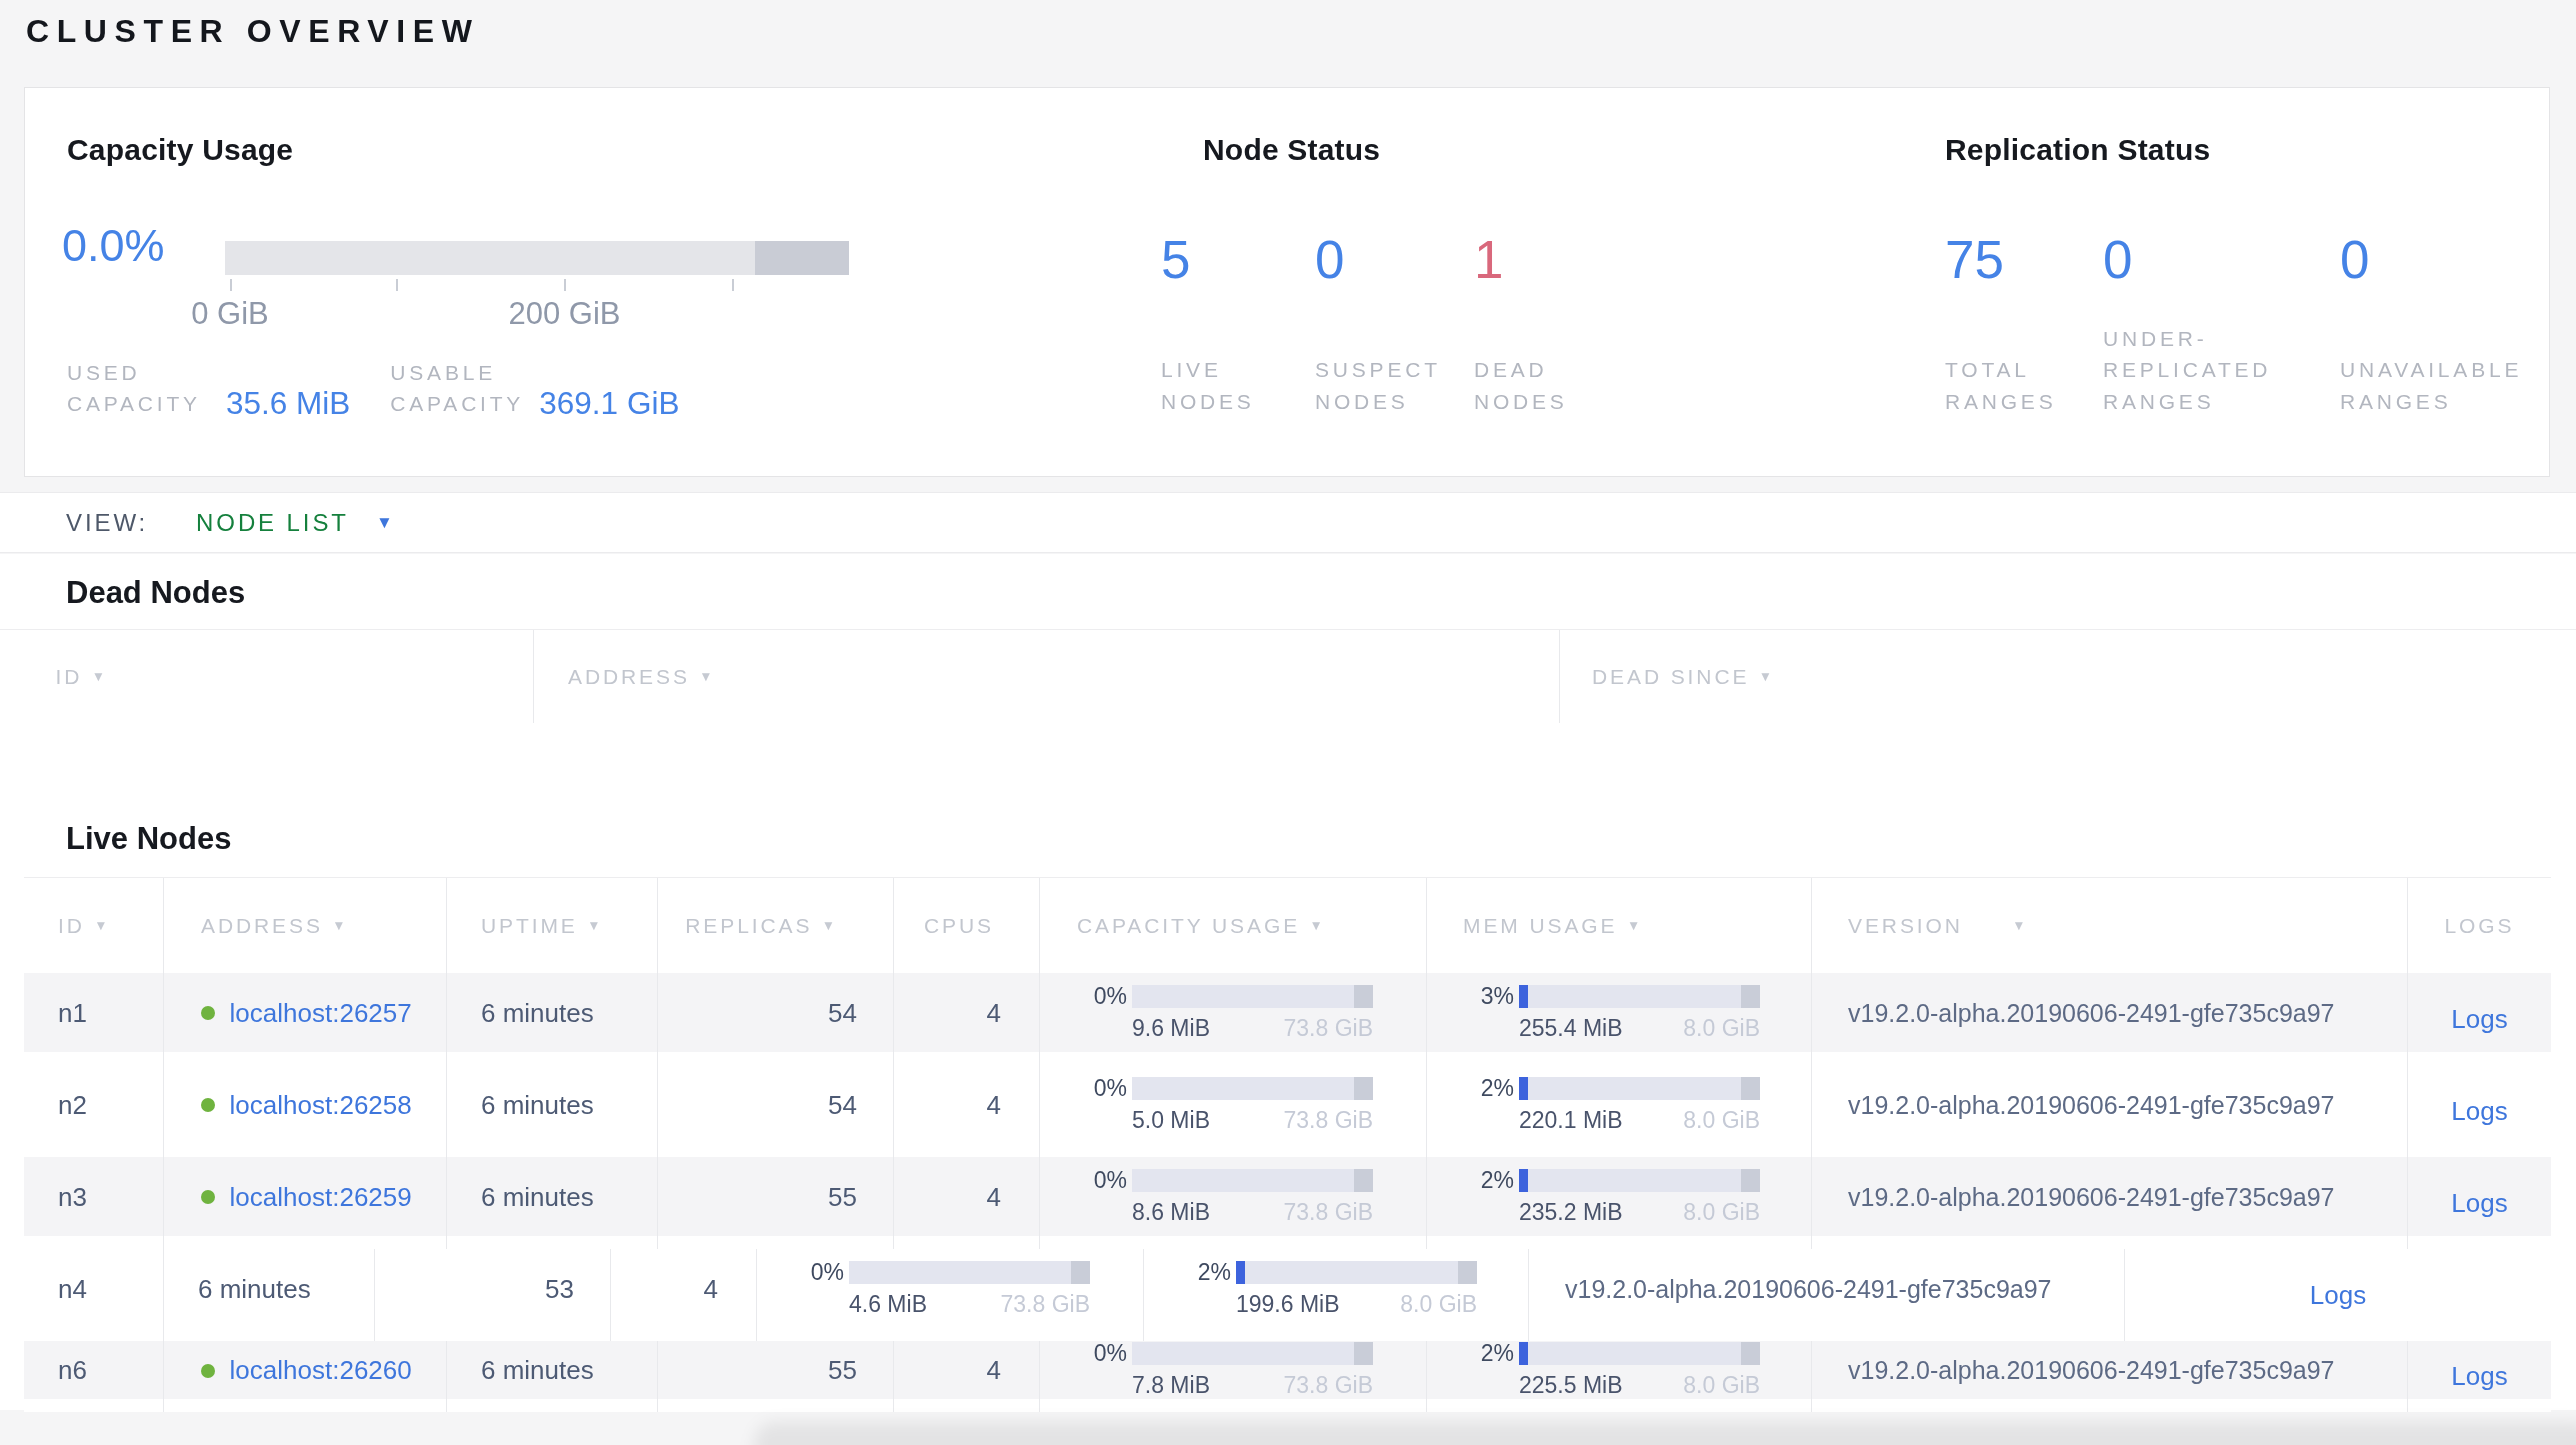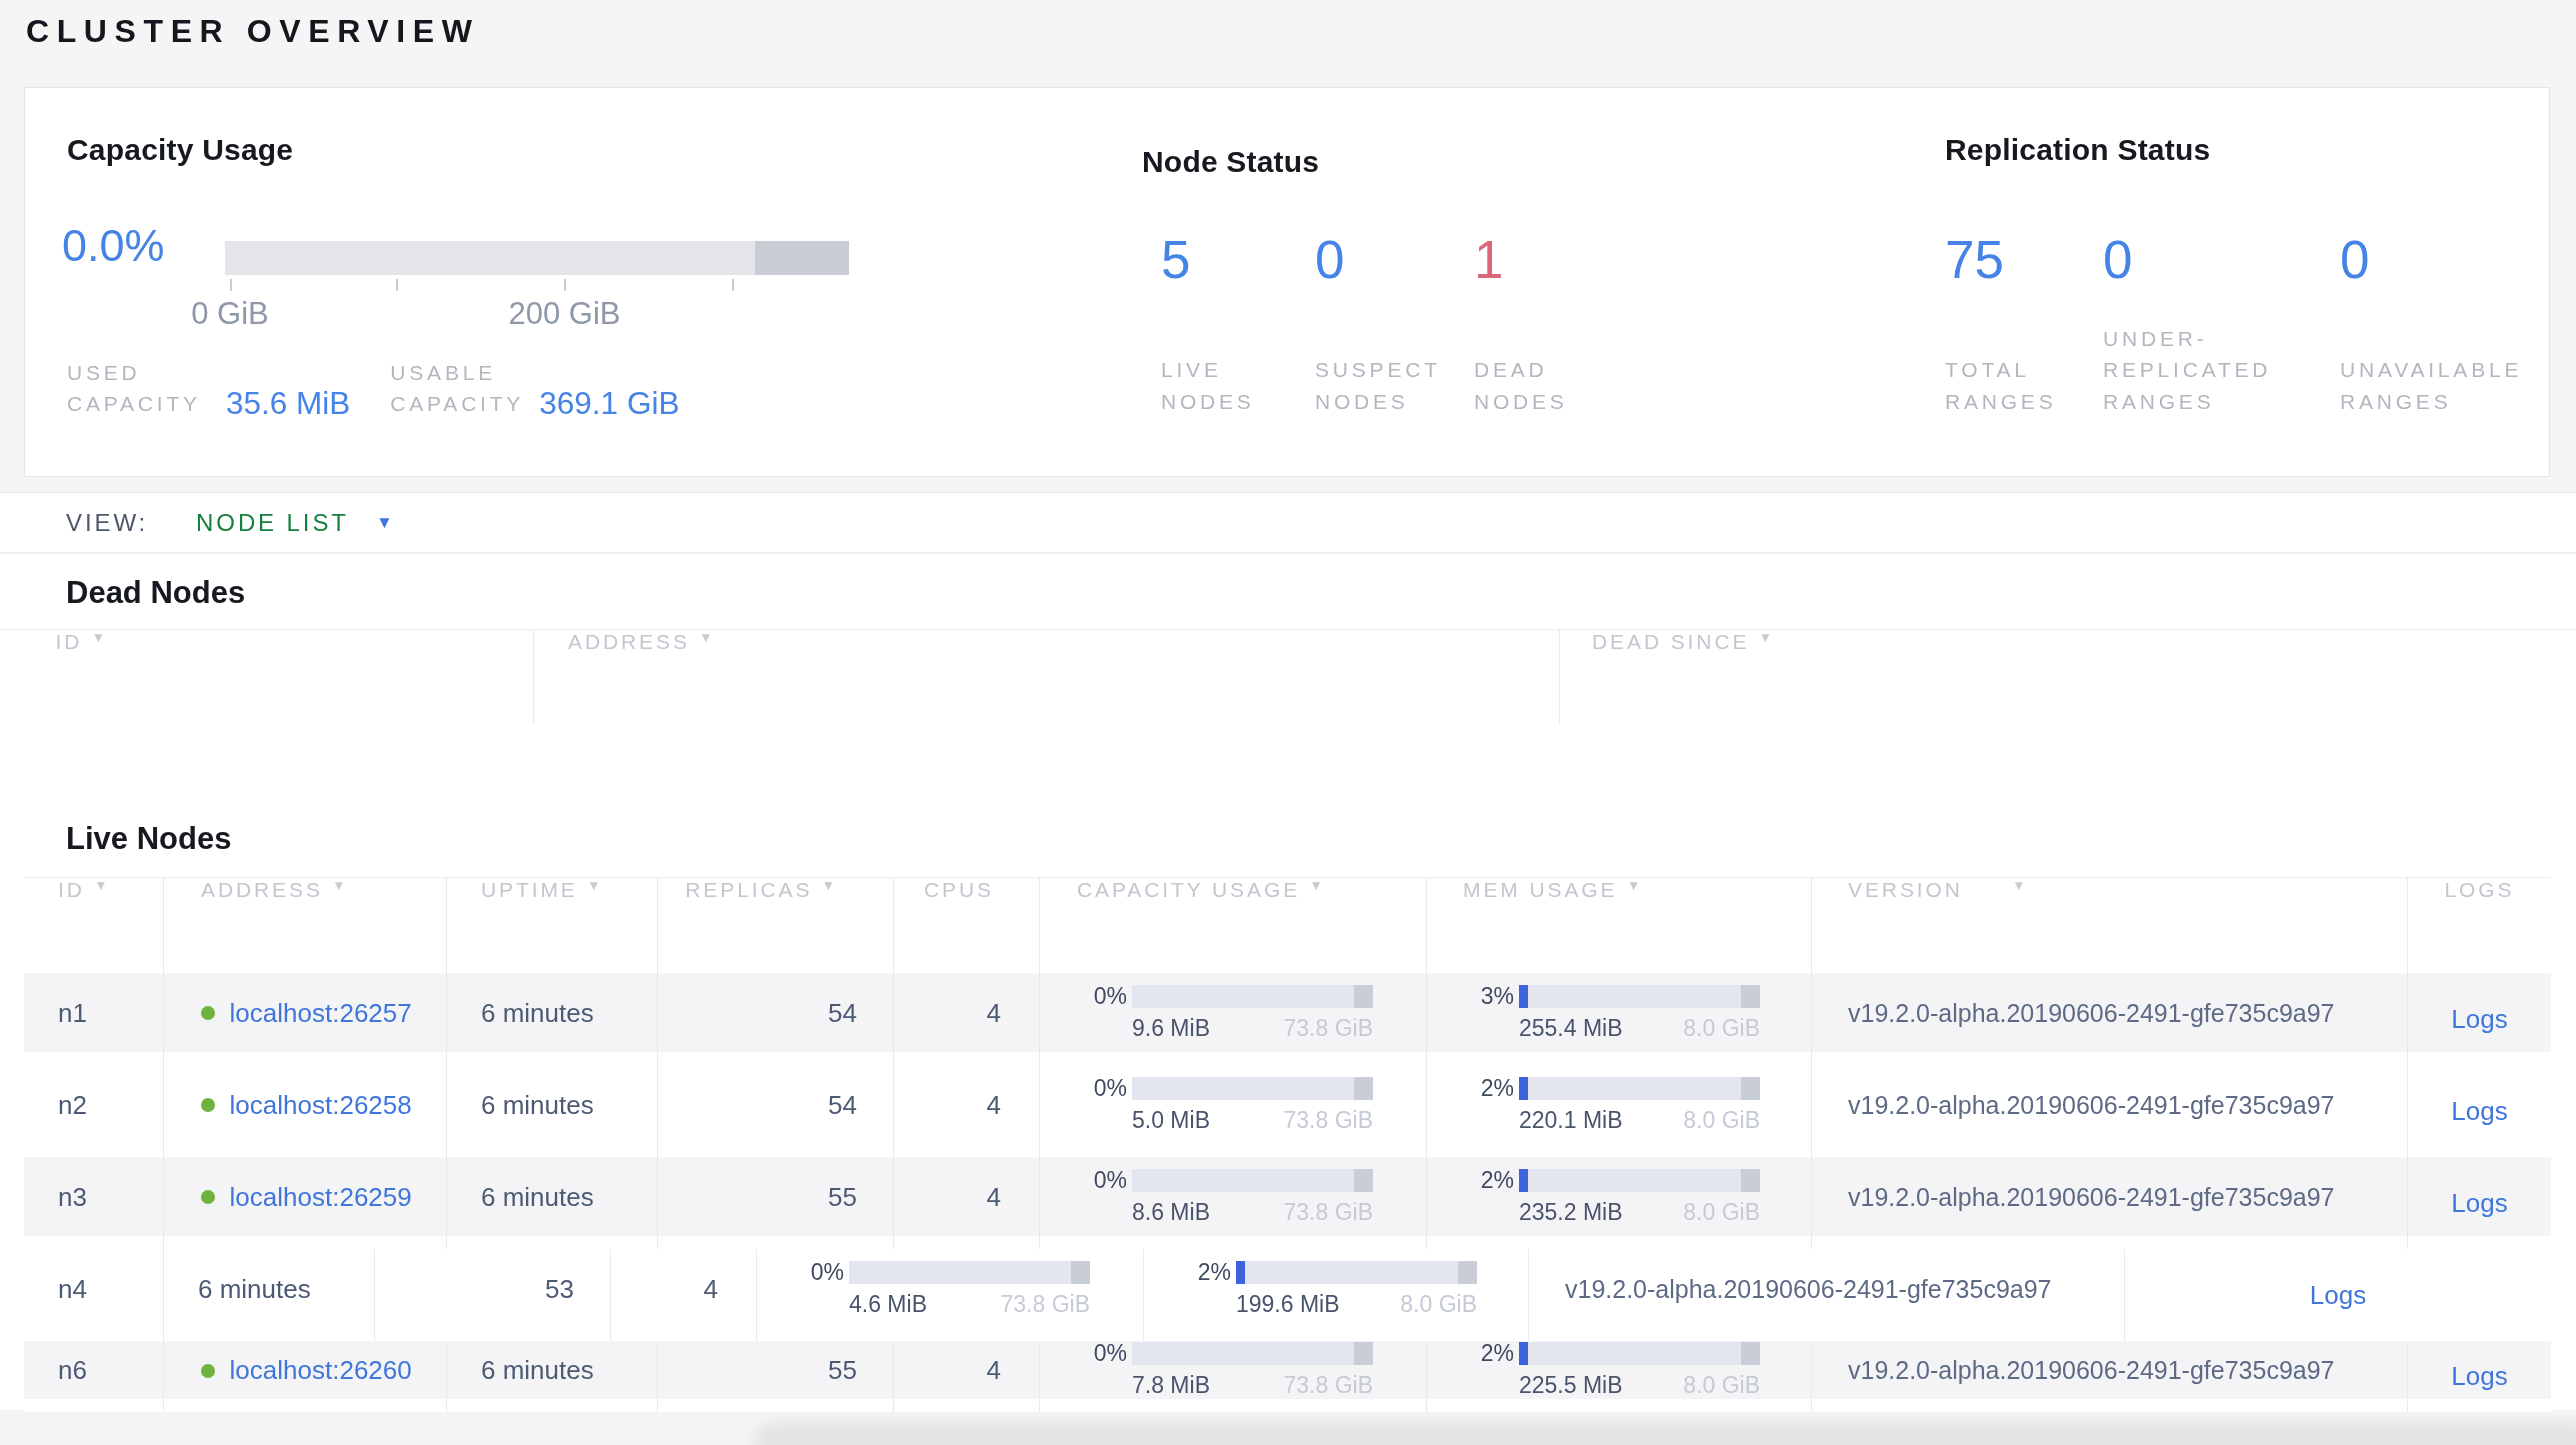--- a/index.html
+++ b/index.html
@@ -16,21 +16,21 @@
   
   .summary-panel{
     position:absolute;left:24px;top:87px;width:2526px;height:390px;
     background:#ffffff;border:1px solid #e4e4e6;box-sizing:border-box;
   }
   .panel-h{
     position:absolute;margin:0;top:45px;
     font-size:30px;font-weight:700;color:#16191f;letter-spacing:0.2px;
   }
   #cap-title{left:42px;}
-  #node-title{left:1117px;margin-top:12px;}
+  #node-title{left:1178px;}
   #repl-title{left:1920px;}
   .gauge-pct{
     position:absolute;left:37px;top:129px;
     font-size:45px;line-height:57px;color:#4583e6;
   }
   .gauge{
     position:absolute;left:200px;top:153px;width:624px;height:34px;
     background:#e4e5e9;
   }
   .gauge::after{
@@ -94,21 +94,21 @@
   #dead-title{top:21px;}
   #live-title{top:267px;}
   .rule{position:absolute;left:0;right:0;top:75px;height:1px;background:#ededef;}
   .thead,.tbody{position:absolute;left:24px;width:2527px;}
   #dead-header{top:76px;height:93px;display:flex;}
   #dead-body{top:169px;}
   #live-header{top:323px;height:96px;display:flex;border-top:1px solid #ededef;box-sizing:border-box;}
   #live-body{top:419px;}
   .th{
     box-sizing:border-box;border-right:1px solid #e8e9ec;
-    display:flex;align-items:flex-start;
+    display:flex;align-items:center;
     font-size:21px;letter-spacing:2.9px;color:#c2c6ce;white-space:nowrap;
   }
   .th:last-child{border-right:none;}
   .sort-arrow{font-size:13.4px;margin-left:9.5px;color:#c6cad2;}
   .tr{display:flex;}
   .td{
     box-sizing:border-box;border-right:1px solid #e8e9ec;
     display:flex;align-items:center;padding-bottom:11.5px;
     font-size:26px;color:#4d5a74;white-space:nowrap;
   }

